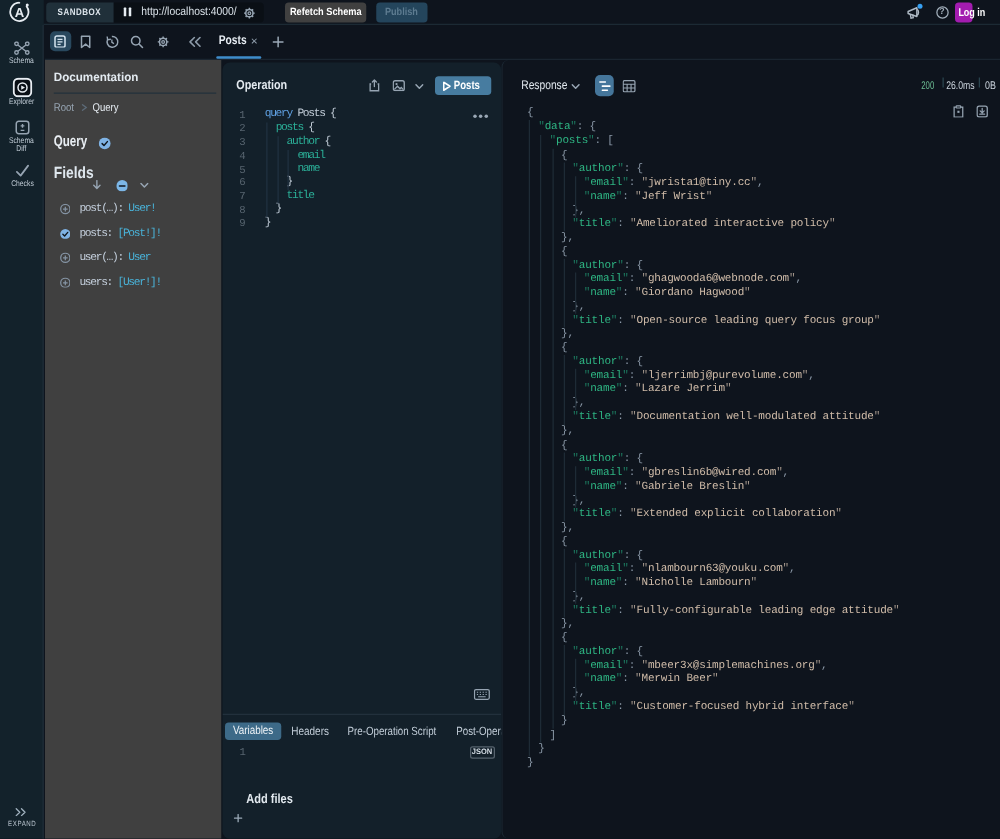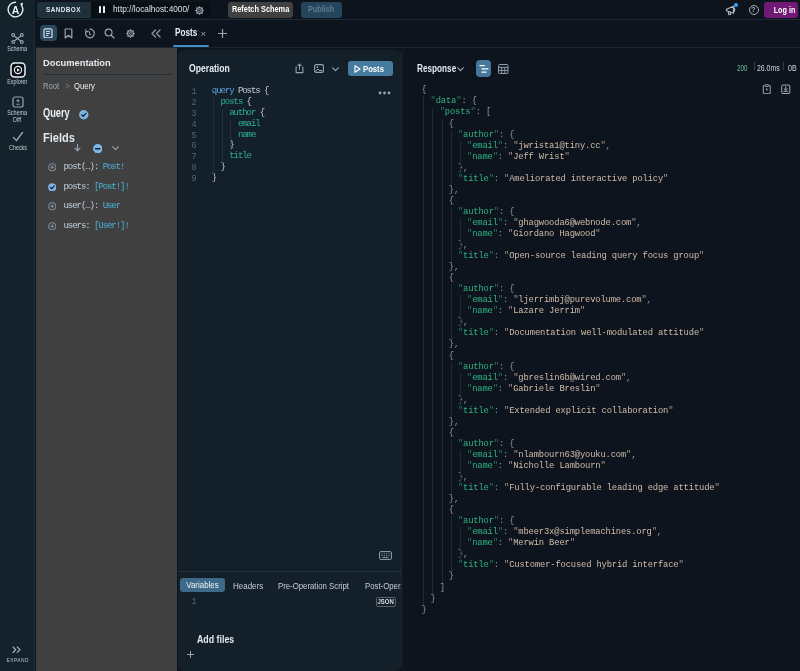--- a/index.html
+++ b/index.html
@@ -10,21 +10,21 @@
 svg{display:block}
 #topbar{left:0;top:0;width:800px;height:20px;background:#0e141d;border-bottom:1px solid #1c2a34}
 #logocell{left:0;top:0;width:35px;height:20px;background:#13222b}
 #sandbox{left:37px;top:2px;width:54px;height:15.5px;background:#20303a;border-radius:3px 0 0 3px;color:#dde5ec;font-size:7.5px;font-weight:bold;letter-spacing:.5px;text-align:center;line-height:16px}
 #urlfield{left:91px;top:2px;width:120px;height:15.5px;background:#0a0f15;border-radius:0 3px 3px 0}
 #urltext{left:113px;top:4px;font-size:9.3px;color:#d9e1e8}
 .bar{position:absolute;width:2.3px;height:7px;background:#e6ecf2;border-radius:.5px}
 #refetch{left:228px;top:2px;width:65px;height:15.5px;background:#404040;border-radius:3px;color:#fff;font-size:8.4px;font-weight:bold;text-align:center;line-height:15.5px}
 #publish{left:301px;top:2px;width:41px;height:15.5px;background:#24455c;border-radius:3px;color:#5e7c91;font-size:8.4px;font-weight:bold;text-align:center;line-height:15.5px}
 #qmark{left:748.5px;top:4.5px;width:10px;height:10px;border:1.1px solid #a3b0bc;border-radius:50%;color:#a3b0bc;font-size:7px;font-weight:bold;text-align:center;line-height:8px}
-#login{left:764px;top:1.5px;width:34px;height:16.5px;background:#701a75;border-radius:3px;color:#fff;font-size:9px;font-weight:bold;text-align:right;line-height:16.5px}
+#login{left:764px;top:1.5px;width:14px;height:16.5px;background:#a21caf;border-radius:3px;color:#fff;font-size:9px;font-weight:bold;text-align:center;line-height:16.5px}
 #notifdot{left:733.5px;top:2.5px;width:4.5px;height:4.5px;background:#37a0f2;border-radius:50%}
 #sidebar{left:0;top:20px;width:35px;height:651px;background:#13222b;border-right:1px solid #1f2d38}
 .sblabel{position:absolute;width:35px;text-align:center;font-size:6.6px;color:#c2cdd7}
 .sblabel span{display:inline-block;transform:scaleX(.82);transform-origin:50% 50%}
 #toolbar{left:36px;top:20px;width:764px;height:27.5px;background:#0e141d;border-bottom:1px solid #1a2530}
 #activetool{left:40px;top:24.5px;width:16.5px;height:16.5px;background:#29485e;border-radius:4px}
 #tabposts{left:175px;top:27px;font-size:10px;font-weight:bold;color:#e8eef4}
 #tabx{left:200.5px;top:27.5px;font-size:9.5px;color:#93a1af}
 #tabline{left:172.5px;top:45px;width:36.5px;height:2px;background:#3f8dcb;border-radius:1px}
 #docpanel{left:36px;top:47.5px;width:140.5px;height:623.5px;background:#404040}
@@ -45,21 +45,21 @@
 .kw{color:#5f9fe0}
 .fld{color:#2bae97}
 .eguide{position:absolute;width:1px;background:#203040}
 #opdiv{left:0;top:521px;width:223px;height:1px;background:#22303c}
 #varpill{left:2px;top:528.5px;width:45px;height:13.5px;background:#3d6a88;border-radius:3px;color:#eef3f7;font-size:9.5px;text-align:center;line-height:13.5px}
 .optab{position:absolute;top:530.5px;font-size:9.5px;color:#c3ced9;white-space:nowrap}
 #varnum{left:14px;top:547px;font-family:"Liberation Mono",monospace;font-size:8.5px;color:#57646f}
 #jsonbadge{left:198px;top:547.5px;width:20.5px;height:10px;border:1px solid #57636e;border-radius:2px;color:#d6dee6;font-size:6.3px;font-weight:bold;text-align:center;line-height:8.5px}
 #addfiles{left:19.5px;top:583px;font-size:10.5px;font-weight:bold;color:#e2e9ef}
 #resppanel{left:400.5px;top:47.5px;width:399.5px;height:623.5px;background:#0e141d;border-left:1px solid #1c2934;border-radius:6px 0 0 6px}
-#resphead{left:15px;top:15.5px;font-size:10px;font-weight:bold;color:#e2e9ef}
+#resphead{left:15px;top:15.5px;font-size:10px;font-weight:normal;color:#e2e9ef}
 #respbtn{left:74px;top:12px;width:15.5px;height:17.5px;background:#45769b;border-radius:4px}
 .statn{position:absolute;top:15.2px;font-size:8.9px;color:#ccd5de}
 .statsep{position:absolute;top:14px;width:1px;height:8.5px;background:#2a444f}
 #jsonwrap{left:20px;top:37.9px}
 .jr{height:11.05px;line-height:11.05px;font-family:"Liberation Mono",monospace;font-size:8.8px;letter-spacing:-.15px;white-space:pre;color:#8b99a8}
 .k{color:#2eb583}
 .kq{color:#1c7a5f}
 .vq{color:#a2958a}
 .v{color:#d0bca9}
 .jguide{position:absolute;width:1px;background:#1e2b36}
@@ -174,21 +174,21 @@
         <circle cx="4.75" cy="4.75" r="4.7" fill="#7cb7e8"></circle>
         <path d="M2.6 4.75 h4.3" stroke="#10171f" stroke-width="1.3" stroke-linecap="round"></path>
       </svg>
       <svg class="abs" style="left:75.5px;top:98.5px" width="7" height="5" viewBox="0 0 7 5" fill="none" xmlns="http://www.w3.org/2000/svg">
         <path d="M0.8 0.8 L3.5 3.6 L6.2 0.8" stroke="#97a5b3" stroke-width="1.2" stroke-linecap="round" stroke-linejoin="round"></path>
       </svg>
       <svg class="abs" style="left:11.5px;top:115.7px" width="8.5" height="8.5" viewBox="0 0 8.5 8.5" fill="none" xmlns="http://www.w3.org/2000/svg">
         <circle cx="4.25" cy="4.25" r="3.7" stroke="#8493a3" stroke-width="1"></circle>
         <path d="M4.25 2.4 v3.7 M2.4 4.25 h3.7" stroke="#8493a3" stroke-width="1"></path>
       </svg>
-      <div class="frow" style="top:114.9px">post(…): <span class="ftype">Post!</span></div>
+      <div class="frow" style="top:114.9px">post(…): <span class="ftype">User!</span></div>
       <svg class="abs" style="left:11.5px;top:135.4px" width="8.5" height="8.5" viewBox="0 0 8.5 8.5" fill="none" xmlns="http://www.w3.org/2000/svg">
         <circle cx="4.25" cy="4.25" r="4.1" fill="#7fb3e5"></circle>
         <path d="M2.3 4.4 L3.7 5.8 L6.2 2.9" stroke="#10171f" stroke-width="1.1" stroke-linecap="round" stroke-linejoin="round"></path>
       </svg>
       <div class="frow" style="top:134.6px">posts: <span class="ftype">[Post!]!</span></div>
       <svg class="abs" style="left:11.5px;top:154.5px" width="8.5" height="8.5" viewBox="0 0 8.5 8.5" fill="none" xmlns="http://www.w3.org/2000/svg">
         <circle cx="4.25" cy="4.25" r="3.7" stroke="#8493a3" stroke-width="1"></circle>
         <path d="M4.25 2.4 v3.7 M2.4 4.25 h3.7" stroke="#8493a3" stroke-width="1"></path>
       </svg>
       <div class="frow" style="top:153.7px">user(…): <span class="ftype">User</span></div>

